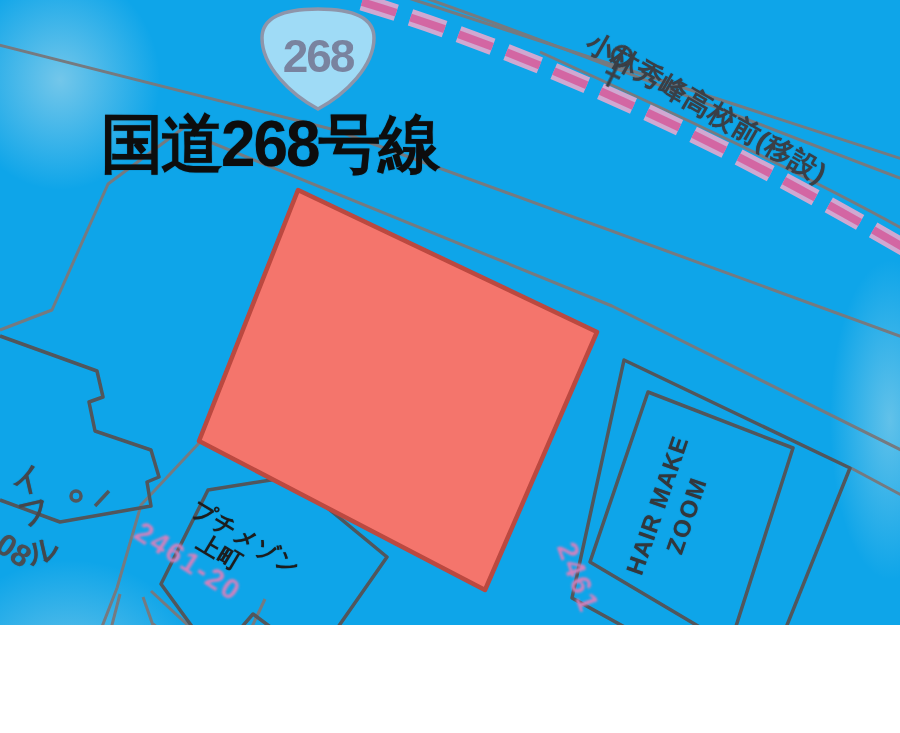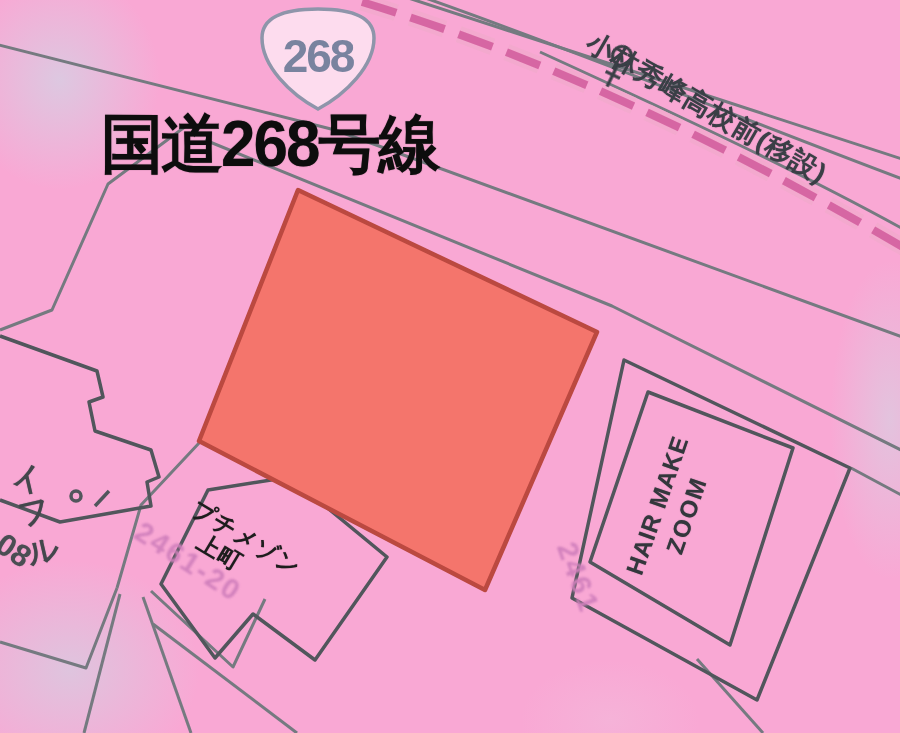--- a/index.html
+++ b/index.html
@@ -1,18 +1,18 @@
 <!DOCTYPE html>
 <html><head>
 <meta charset="utf-8">
 <style>
   html,body{margin:0;padding:0;background:#ffffff;}
   .stage{
-    position:relative;width:900px;height:733px;overflow:hidden;
-    background:#f9a8d4;
+    position:relative;width:900px;height:625px;overflow:hidden;
+    background:#0ea5e9;
     font-family:"Liberation Sans", sans-serif;
   }
   .tint{position:absolute;pointer-events:none;}
   .tint.tl{left:-40px;top:-30px;width:200px;height:220px;
     background:radial-gradient(closest-side,rgba(198,226,235,.55),rgba(198,226,235,0));}
   .tint.bl{left:-60px;top:560px;width:260px;height:220px;
     background:radial-gradient(closest-side,rgba(196,224,232,.5),rgba(196,224,232,0));}
   .tint.r{left:830px;top:260px;width:120px;height:320px;
     background:radial-gradient(closest-side,rgba(200,228,234,.45),rgba(200,228,234,0));}
   .tint.br{left:520px;top:660px;width:180px;height:120px;

